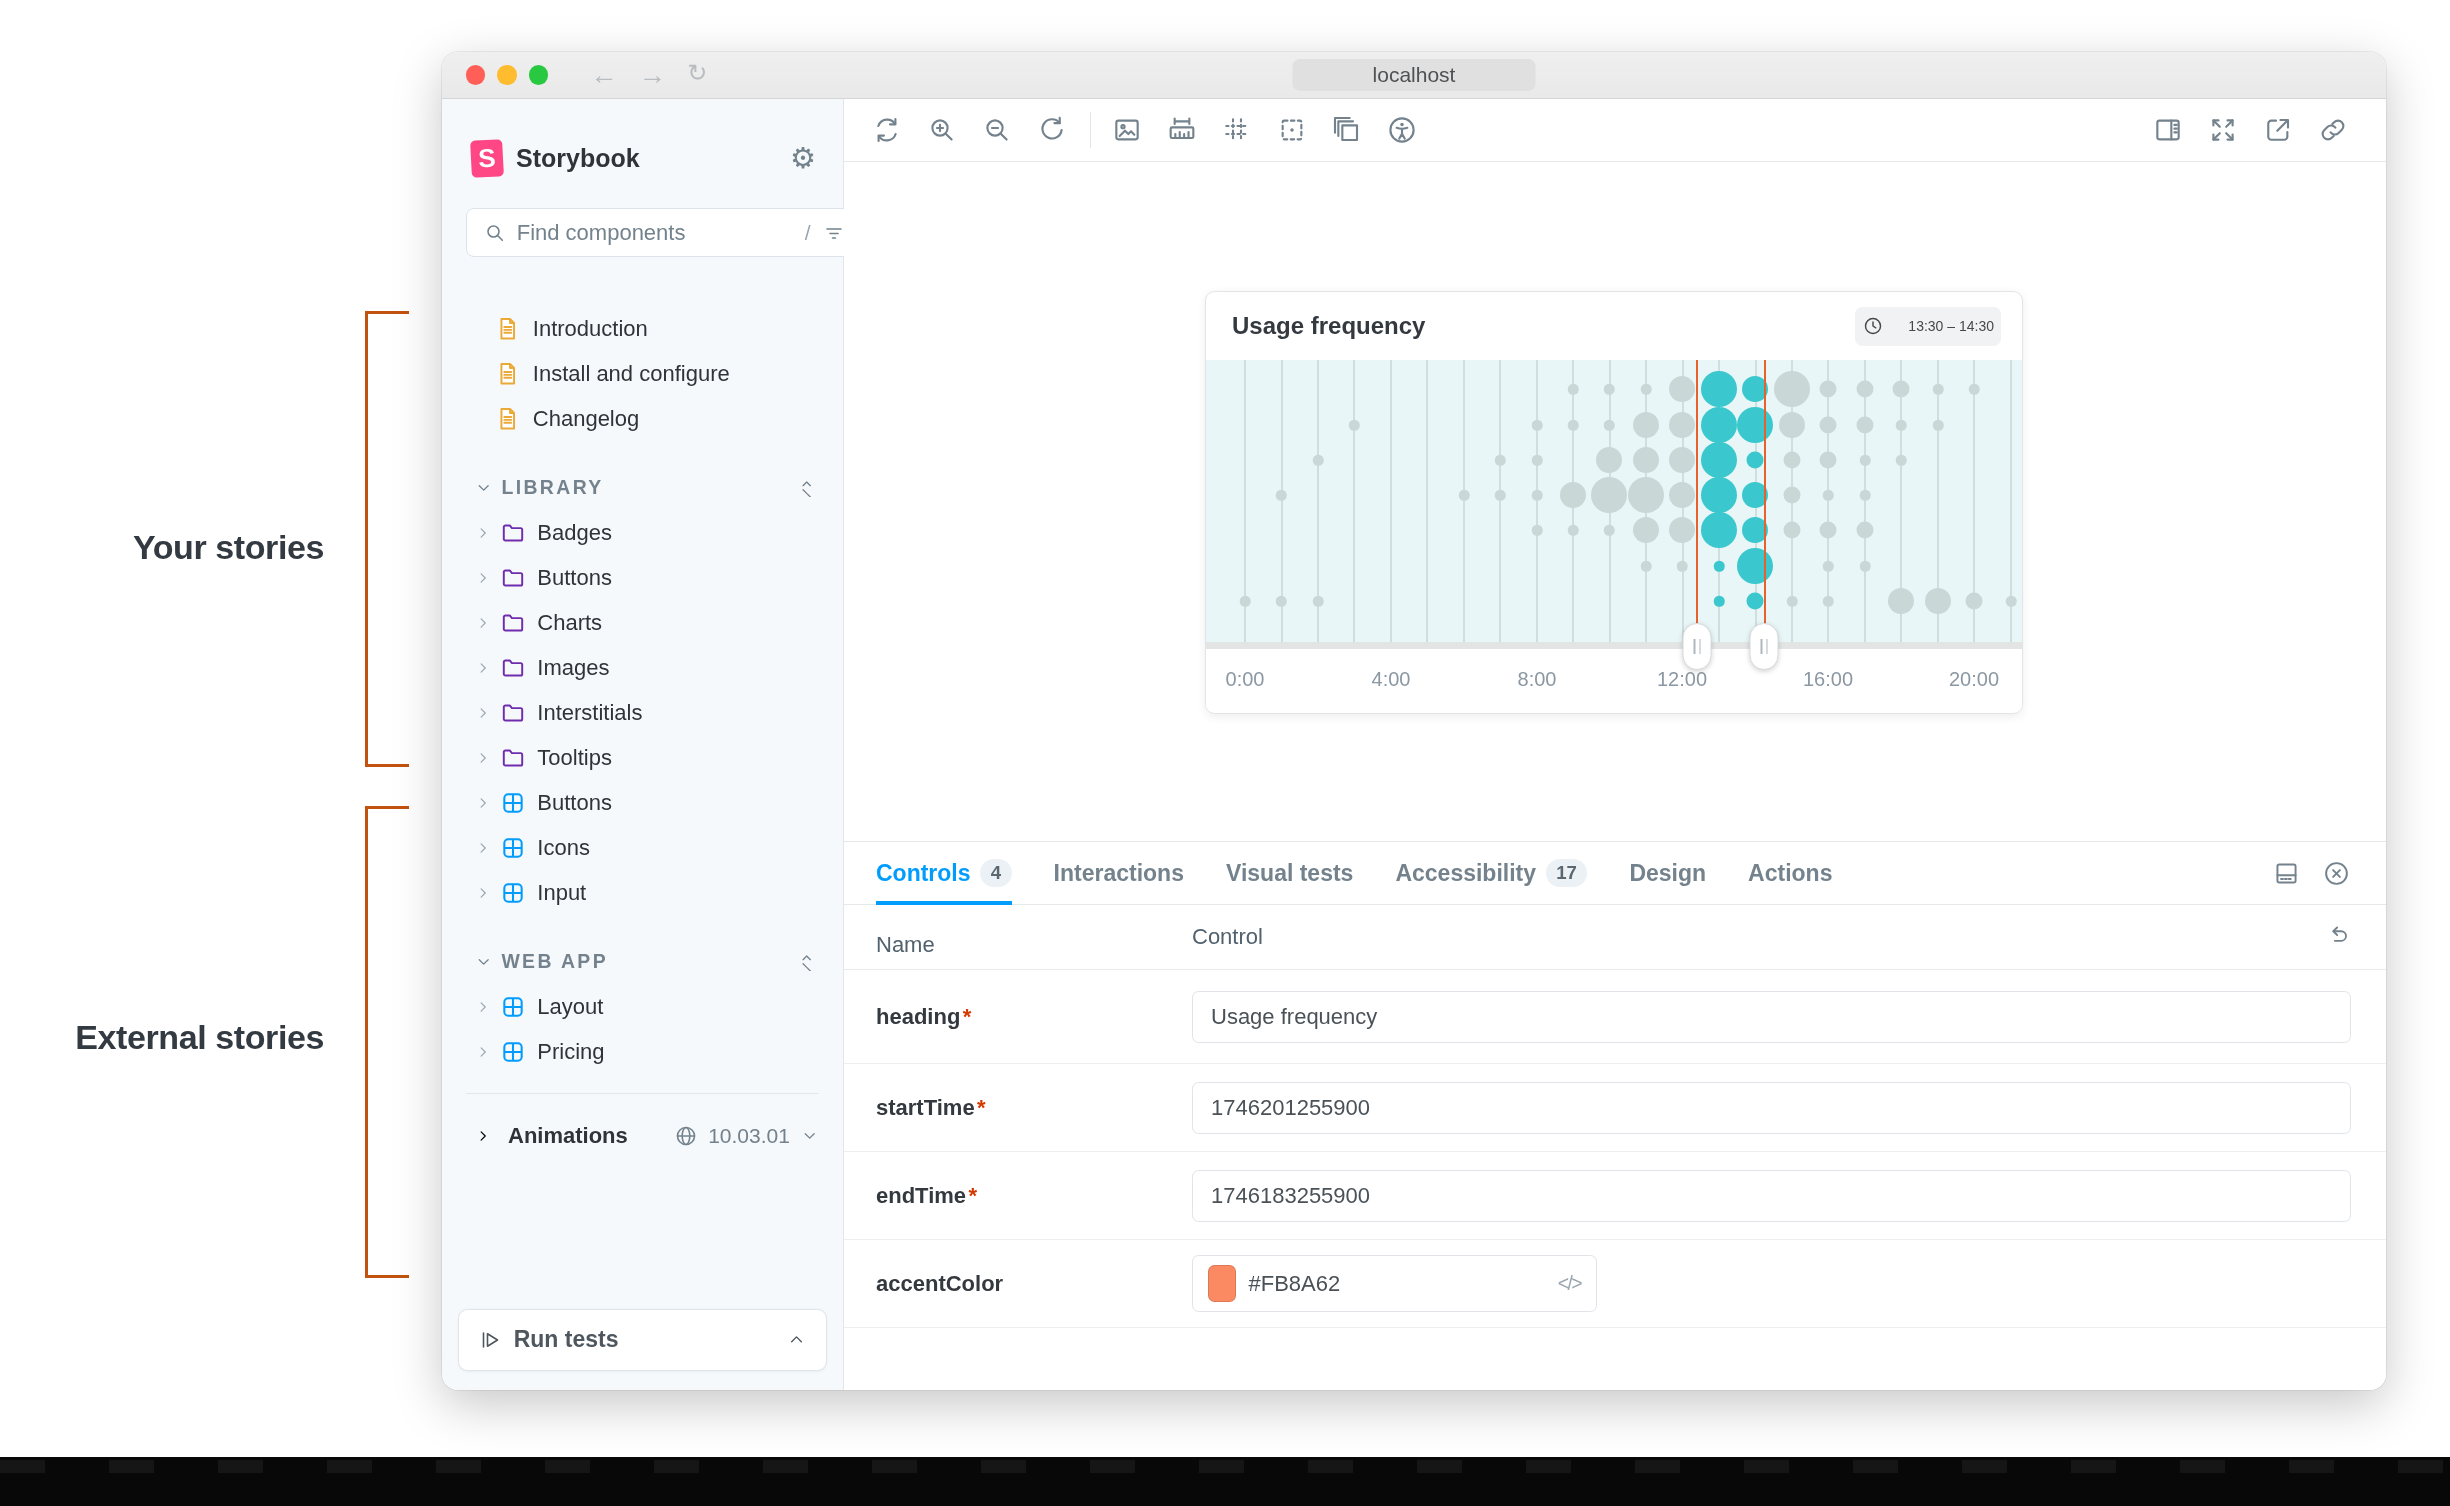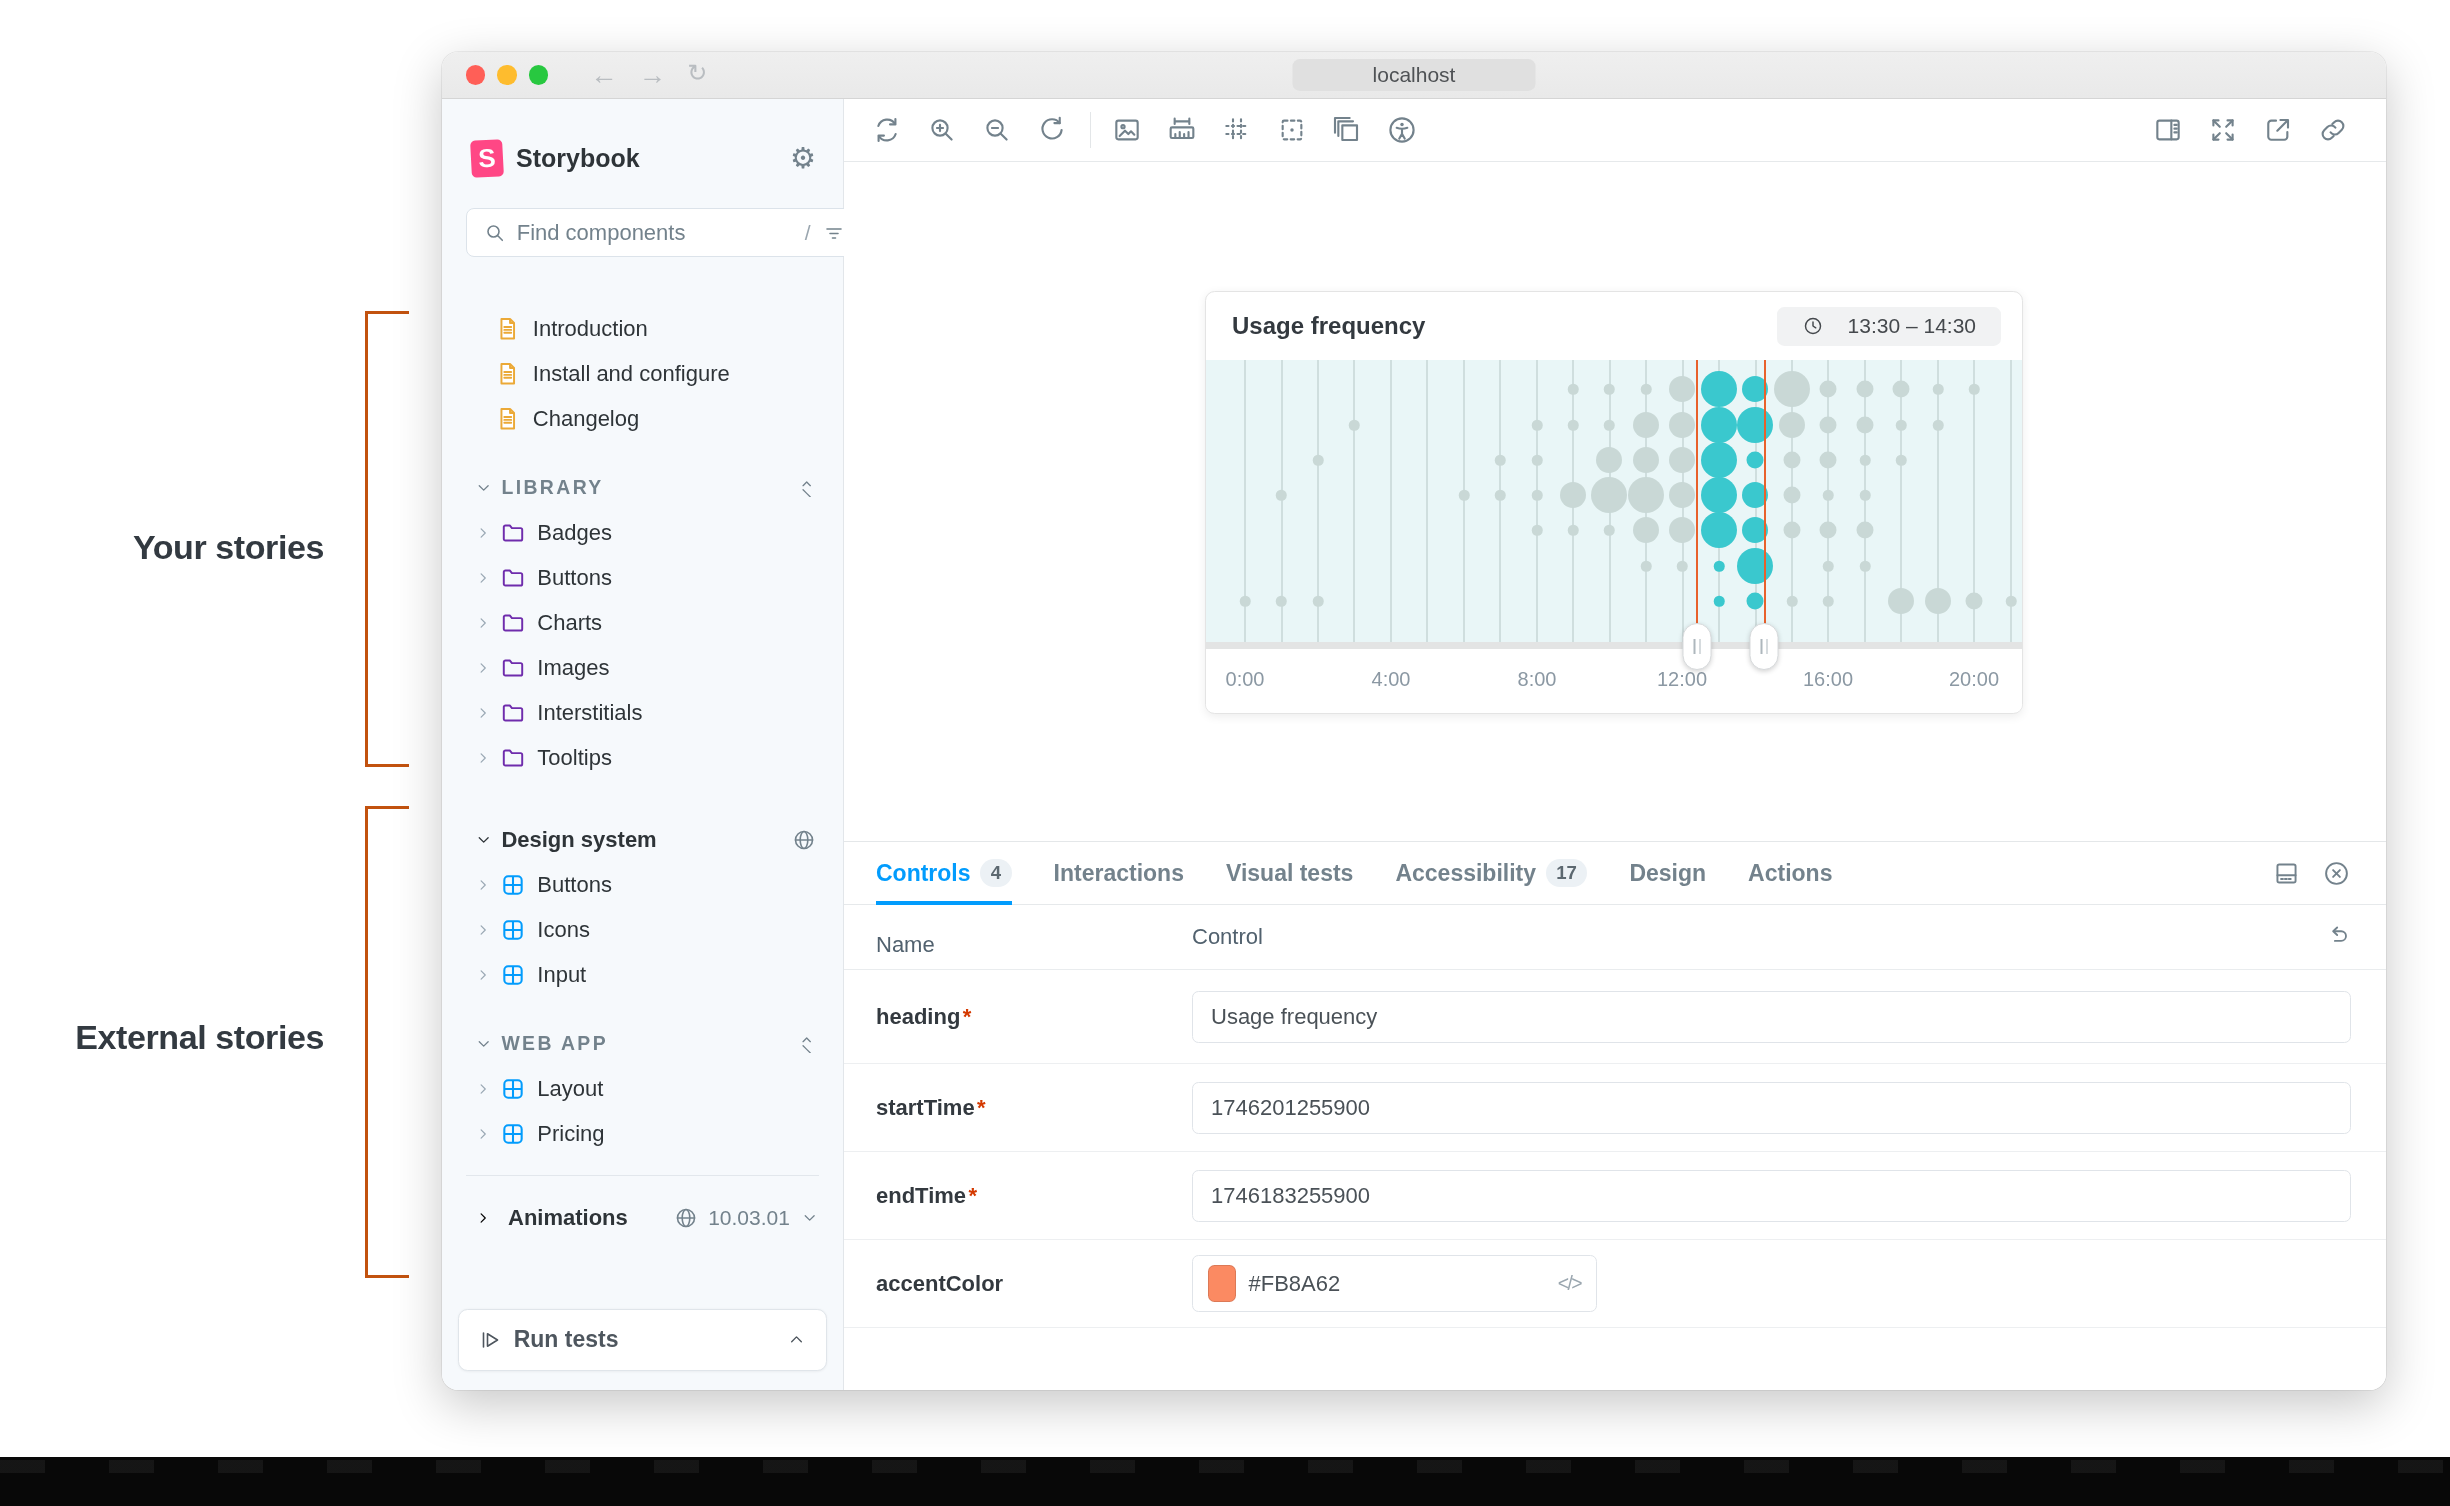--- a/index.html
+++ b/index.html
@@ -88,21 +88,21 @@
 
   .canvas { flex:1; position:relative; background:#fff; min-height:0; }
 
   
   .card { position:absolute; left:361px; top:129px; width:818px; height:423px;
     background:#fff; border:0.8px solid #E4E4E4; border-radius:9.7px;
     box-shadow:0 2.4px 9.7px rgba(0,0,0,.07); overflow:hidden; }
   .card-hd { height:68px; display:flex; align-items:center; padding:0 21px 0 26px; }
   .card-title { font-size:24px; font-weight:700; color:#33393F; flex:1; }
   .time-pill { background:#F1F2F3; border-radius:7.3px; height:39px; display:flex;
-    align-items:center; gap:24px; padding:0 25px; font-size:21px; color:#45494D; }
+    align-items:center; gap:24px; padding:0 7px; font-size:14px; color:#45494D; }
   .time-pill svg { color:#45494D; }
   .plot { position:relative; height:289px; background:#E9F6F7; overflow:visible; }
   .gridline { position:absolute; top:0; width:1.6px; height:283px; background:#CFDEDE; }
   .dot { position:absolute; border-radius:50%; transform:translate(-50%,-50%); }
   .sel-line { position:absolute; top:0; width:2.4px; height:283px; background:#E8612C; z-index:3; }
   .track { position:absolute; left:0; right:0; bottom:0; height:7.3px; background:#E3E4E4; z-index:2; }
   .handle { position:absolute; bottom:-21px; width:29px; height:47px; background:#fff;
     border:0.8px solid #D7DADC; border-radius:14.6px; box-shadow:0 1.6px 5.7px rgba(0,0,0,.18);
     transform:translateX(-50%); z-index:4; display:flex; align-items:center; justify-content:center; gap:4px; }
   .handle i { width:1.6px; height:14.6px; background:#AEB7BD; }
@@ -322,35 +322,20 @@
                   </svg>
                 </span>
       <span class="tico">
                   <svg width="26" height="26" viewBox="0 0 24 24" fill="none" stroke="#6F2CAC" stroke-width="1.8" stroke-linejoin="round">
                     <path d="M3.5 6.5c0-.8.7-1.5 1.5-1.5h4l2 2.5h8c.8 0 1.5.7 1.5 1.5v8.5c0 .8-.7 1.5-1.5 1.5H5c-.8 0-1.5-.7-1.5-1.5z"></path>
                   </svg>
                 </span>
       <span class="label">Tooltips</span>
               </div>
             </div>
-          <div class="section-hd root ds-gap">
-            <span class="sec-caret" id="ds-caret">
-                <svg width="19.4" height="19.4" viewBox="0 0 24 24" fill="none" stroke="currentColor" stroke-width="1.6" stroke-linecap="round" stroke-linejoin="round">
-                  <path d="M6.5 9.5L12 15l5.5-5.5"></path>
-                </svg>
-              </span>
-            <span class="sec-label">Design system</span>
-            <span class="sec-right" id="ds-globe">
-                <svg width="24" height="24" viewBox="0 0 24 24" fill="none" stroke="currentColor" stroke-width="1.6" stroke-linecap="round" stroke-linejoin="round">
-                  <circle cx="12" cy="12" r="8.5"></circle>
-                  <ellipse cx="12" cy="12" rx="3.8" ry="8.5"></ellipse>
-                  <path d="M3.5 12h17"></path>
-                </svg>
-              </span>
-          </div>
           <div id="ds-items">
               <div class="item tree-item">
       <span class="chev">
                   <svg width="18" height="18" viewBox="0 0 24 24" fill="none" stroke="currentColor" stroke-width="1.6" stroke-linecap="round" stroke-linejoin="round">
                     <path d="M9.5 6.5l5.5 5.5-5.5 5.5"></path>
                   </svg>
                 </span>
       <span class="tico">
                   <svg width="26" height="26" viewBox="0 0 24 24" fill="none" stroke="#029CFD" stroke-width="1.9">
                     <rect x="4" y="4" width="16" height="16" rx="3.5"></rect>

